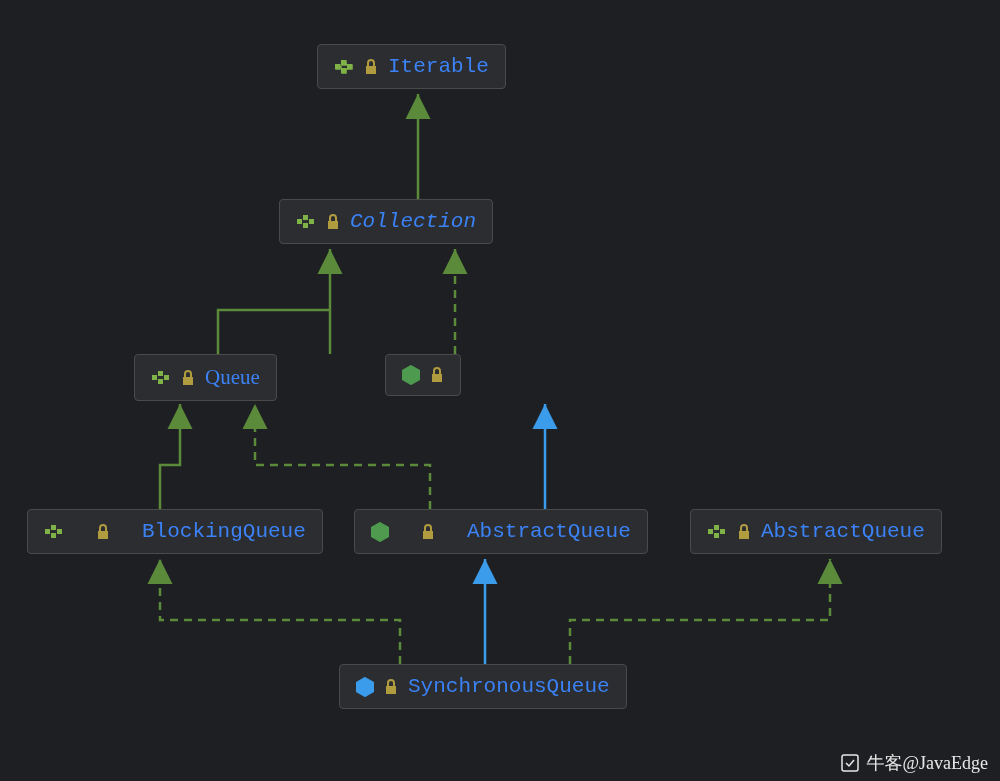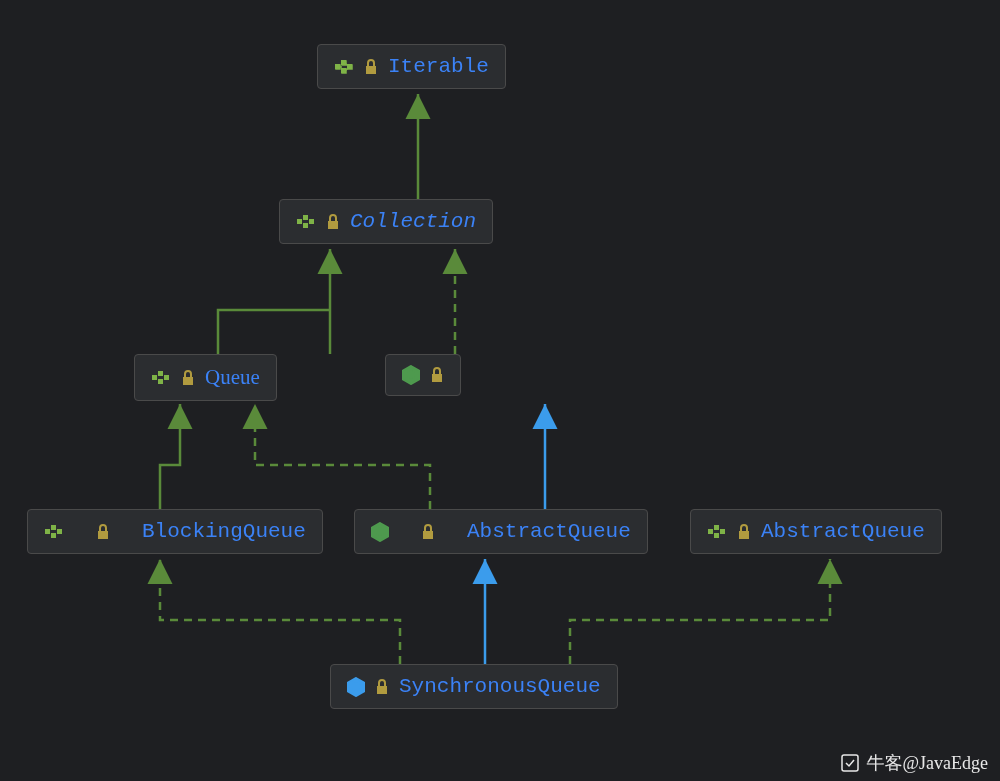--- a/index.html
+++ b/index.html
@@ -183,21 +183,21 @@
       </svg>
   </span>
   <span class="icon lock-icon">
     <svg width="14" height="16" viewBox="0 0 14 16">
         <path d="M3 7V4a4 4 0 018 0v3h1v8H2V7h1zm2 0h4V4a2 2 0 00-4 0v3z"></path>
       </svg>
   </span>
   <span>AbstractQueue</span>
 </div>
 
-<div class="node" style="left:330px; top:664px;">
+<div class="node" style="left:339px; top:664px;">
   <span class="icon class-icon blue">
     <svg width="18" height="20" viewBox="0 0 18 20">
         <path d="M9 1l8 4.5v9L9 19l-8-4.5v-9L9 1z" fill="none" stroke="#3b9cec" stroke-width="2"></path>
         <path d="M9 5l4 2.3v4.4L9 14l-4-2.3V7.3L9 5z" fill="#3b9cec"></path>
       </svg>
   </span>
   <span class="icon lock-icon">
     <svg width="14" height="16" viewBox="0 0 14 16">
         <path d="M3 7V4a4 4 0 018 0v3h1v8H2V7h1zm2 0h4V4a2 2 0 00-4 0v3z"></path>
       </svg>

